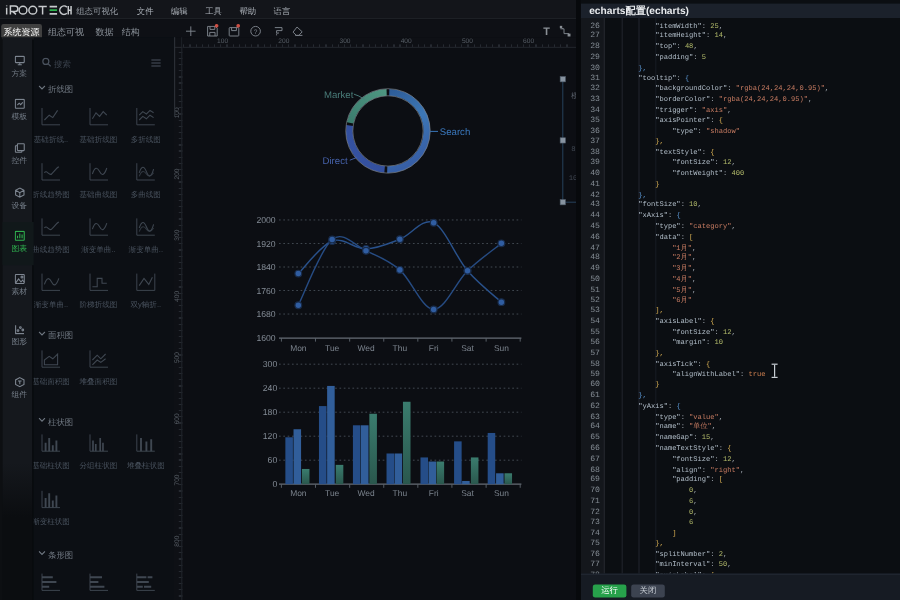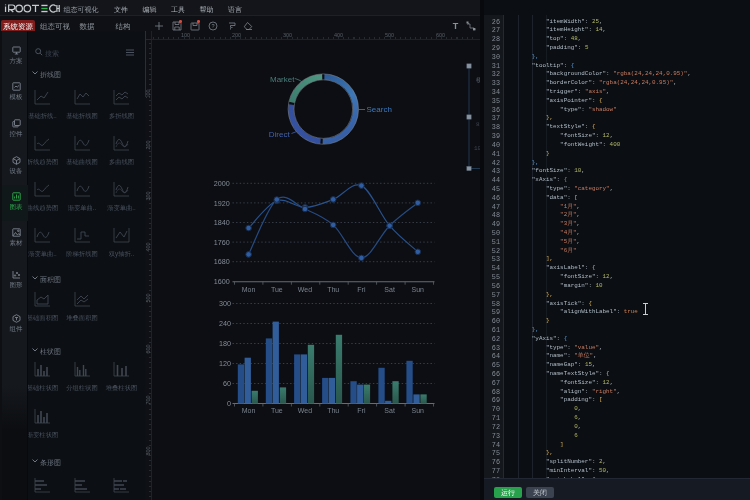--- a/index.html
+++ b/index.html
@@ -4,21 +4,21 @@
 *{margin:0;padding:0;box-sizing:border-box;-webkit-font-smoothing:antialiased}
 html,body{width:750px;height:500px;overflow:hidden;background:#0b0d11;font-family:"Liberation Sans",sans-serif}
 .abs{position:absolute}
 #app{position:relative;width:750px;height:500px;background:#0b0d11}
 
 #menubar{left:0;top:0;width:750px;height:16px;background:#13151a;border-bottom:1px solid #1d2025}
 .menu{position:absolute;top:4.5px;font-size:7px;color:#aeb4bb}
 
 #tabrow{left:0;top:16px;width:750px;height:15px;background:#0e1015}
 .tab{position:absolute;top:4px;height:13px;line-height:13px;font-size:7.5px;color:#8d949c;text-align:center}
-.tab.act{background:#7f1d1d;color:#fff;border-radius:2px}
+.tab.act{background:#404040;color:#fff;border-radius:2px}
 
 #rail{left:0;top:31px;width:28px;height:469px;background:linear-gradient(#15181d 0px,#15181d 355px,#0b0d10 400px,#0b0d10 469px);border-right:1px solid #07090c;border-left:2px solid #0d0f12}
 .ritem{position:absolute;left:0;width:28px;text-align:center}
 .rlab{font-size:6.5px;color:#747d88;margin-top:2px}
 .ritem svg{display:block;margin:0 auto}
 
 #cpanel{left:28px;top:31px;width:117px;height:469px;background:#0c0f14;overflow:hidden}
 .sech{position:absolute;font-size:7px;color:#6f7781}
 .thlab{position:absolute;font-size:6.3px;color:#49525e;text-align:center;width:39px;white-space:nowrap;overflow:hidden}
 .thico{position:absolute}
@@ -64,21 +64,21 @@
 <div class="menu" style="left:114px">文件</div>
 <div class="menu" style="left:142.4px">编辑</div>
 <div class="menu" style="left:171px">工具</div>
 <div class="menu" style="left:199.5px">帮助</div>
 <div class="menu" style="left:228px">语言</div>
 </div>
 <div class="abs" id="tabrow">
 <div class="tab act" style="left:1px;width:34px">系统资源</div>
 <div class="tab" style="left:39px;width:32px">组态可视化</div>
 <div class="tab" style="left:77px;width:20px">数据</div>
-<div class="tab" style="left:113px;width:20px">结构</div>
+<div class="tab" style="left:99px;width:20px">结构</div>
 <svg class="abs" style="left:154px;top:4.5px" width="10" height="10" viewBox="0 0 10 10" fill="none" stroke="#7d848c" stroke-width="0.8">
         <path d="M5 1 V9 M1 5 H9"></path>
       </svg>
 <svg class="abs" style="left:171.5px;top:4.5px" width="10" height="10" viewBox="0 0 10 10" fill="none" stroke="#7d848c" stroke-width="0.8">
         <path d="M1 1 h6.5 L9 2.5 V9 H1 Z"></path>
         <path d="M3 1 v2.5 h4 V1 M2.8 9 V6 h4.4 v3"></path>
       </svg>
 <div class="abs" style="left:179px;top:4px;width:2.6px;height:2.6px;border-radius:50%;background:#cc4f44"></div>
 <svg class="abs" style="left:189.5px;top:4.5px" width="10" height="10" viewBox="0 0 10 10" fill="none" stroke="#7d848c" stroke-width="0.8">
         <rect x="1" y="2" width="8" height="7" rx="0.5"></rect>
@@ -471,20 +471,21 @@
 <rect x="378.4" y="367.8" width="6.3" height="35.7" fill="#254d88"></rect>
 <rect x="385.1" y="400.8" width="6.3" height="2.7" fill="#315e9a"></rect>
 <rect x="392.4" y="381.2" width="6.3" height="22.3" fill="url(#gteal)"></rect>
 <rect x="406.4" y="360.8" width="6.3" height="42.7" fill="#254d88"></rect>
 <rect x="413.4" y="394.4" width="6.3" height="9.1" fill="#315e9a"></rect>
 <rect x="420.4" y="394.4" width="6.3" height="9.1" fill="url(#gteal)"></rect>
 </g>
       </svg>
 </div>
 <div class="abs" id="rpanel">
+<div id="rphead">echarts配置(echarts)</div>
 <div id="gutter">26<br>27<br>28<br>29<br>30<br>31<br>32<br>33<br>34<br>35<br>36<br>37<br>38<br>39<br>40<br>41<br>42<br>43<br>44<br>45<br>46<br>47<br>48<br>49<br>50<br>51<br>52<br>53<br>54<br>55<br>56<br>57<br>58<br>59<br>60<br>61<br>62<br>63<br>64<br>65<br>66<br>67<br>68<br>69<br>70<br>71<br>72<br>73<br>74<br>75<br>76<br>77<br>78</div>
 <div class="vg" style="left:19px;background:#262a30"></div>
 <div class="vg" style="left:34px;background:#1e222a"></div>
 <div class="vg" style="left:48px;background:#1e222a"></div>
 <div class="vg" style="left:62px;background:#161b22"></div>
 <div id="code">        <span class="k">"itemWidth"</span><span class="p">: </span><span class="n">25</span><span class="p">,</span>
         <span class="k">"itemHeight"</span><span class="p">: </span><span class="n">14</span><span class="p">,</span>
         <span class="k">"top"</span><span class="p">: </span><span class="n">48</span><span class="p">,</span>
         <span class="k">"padding"</span><span class="p">: </span><span class="n">5</span>
     <span class="b1">},</span>

